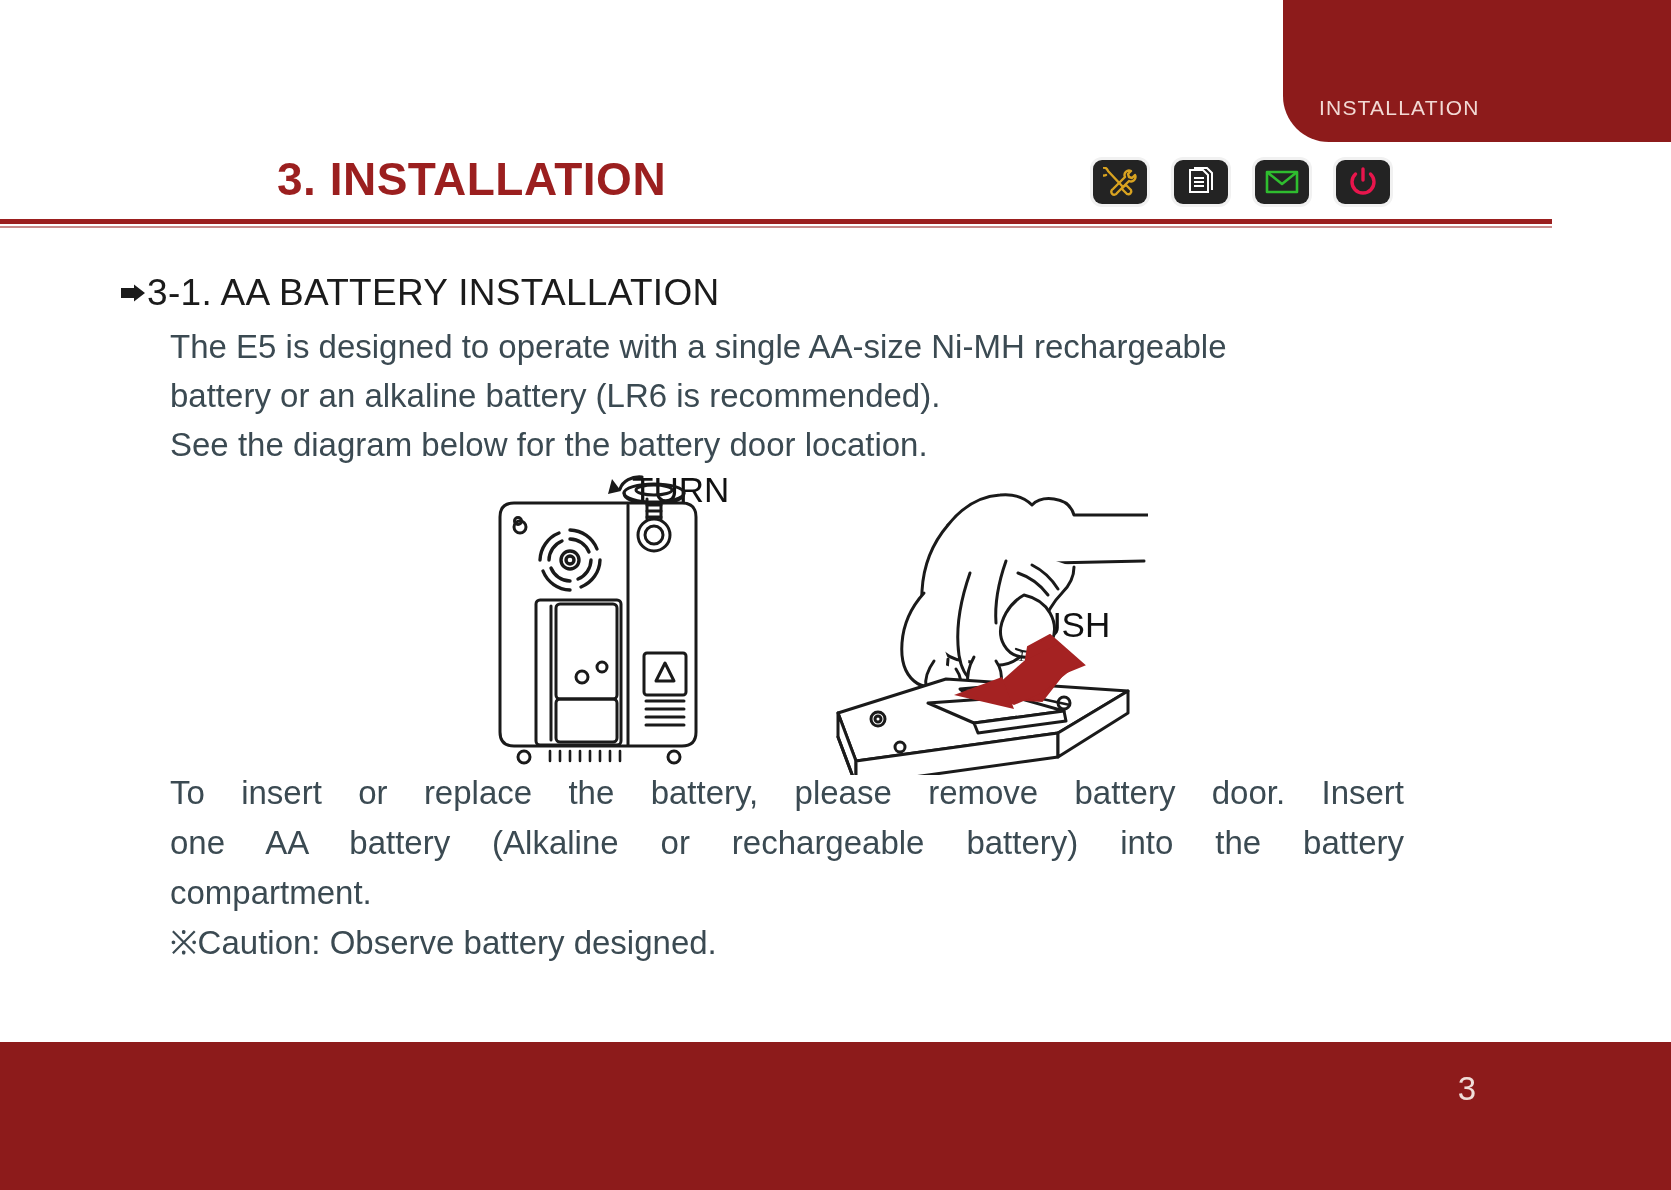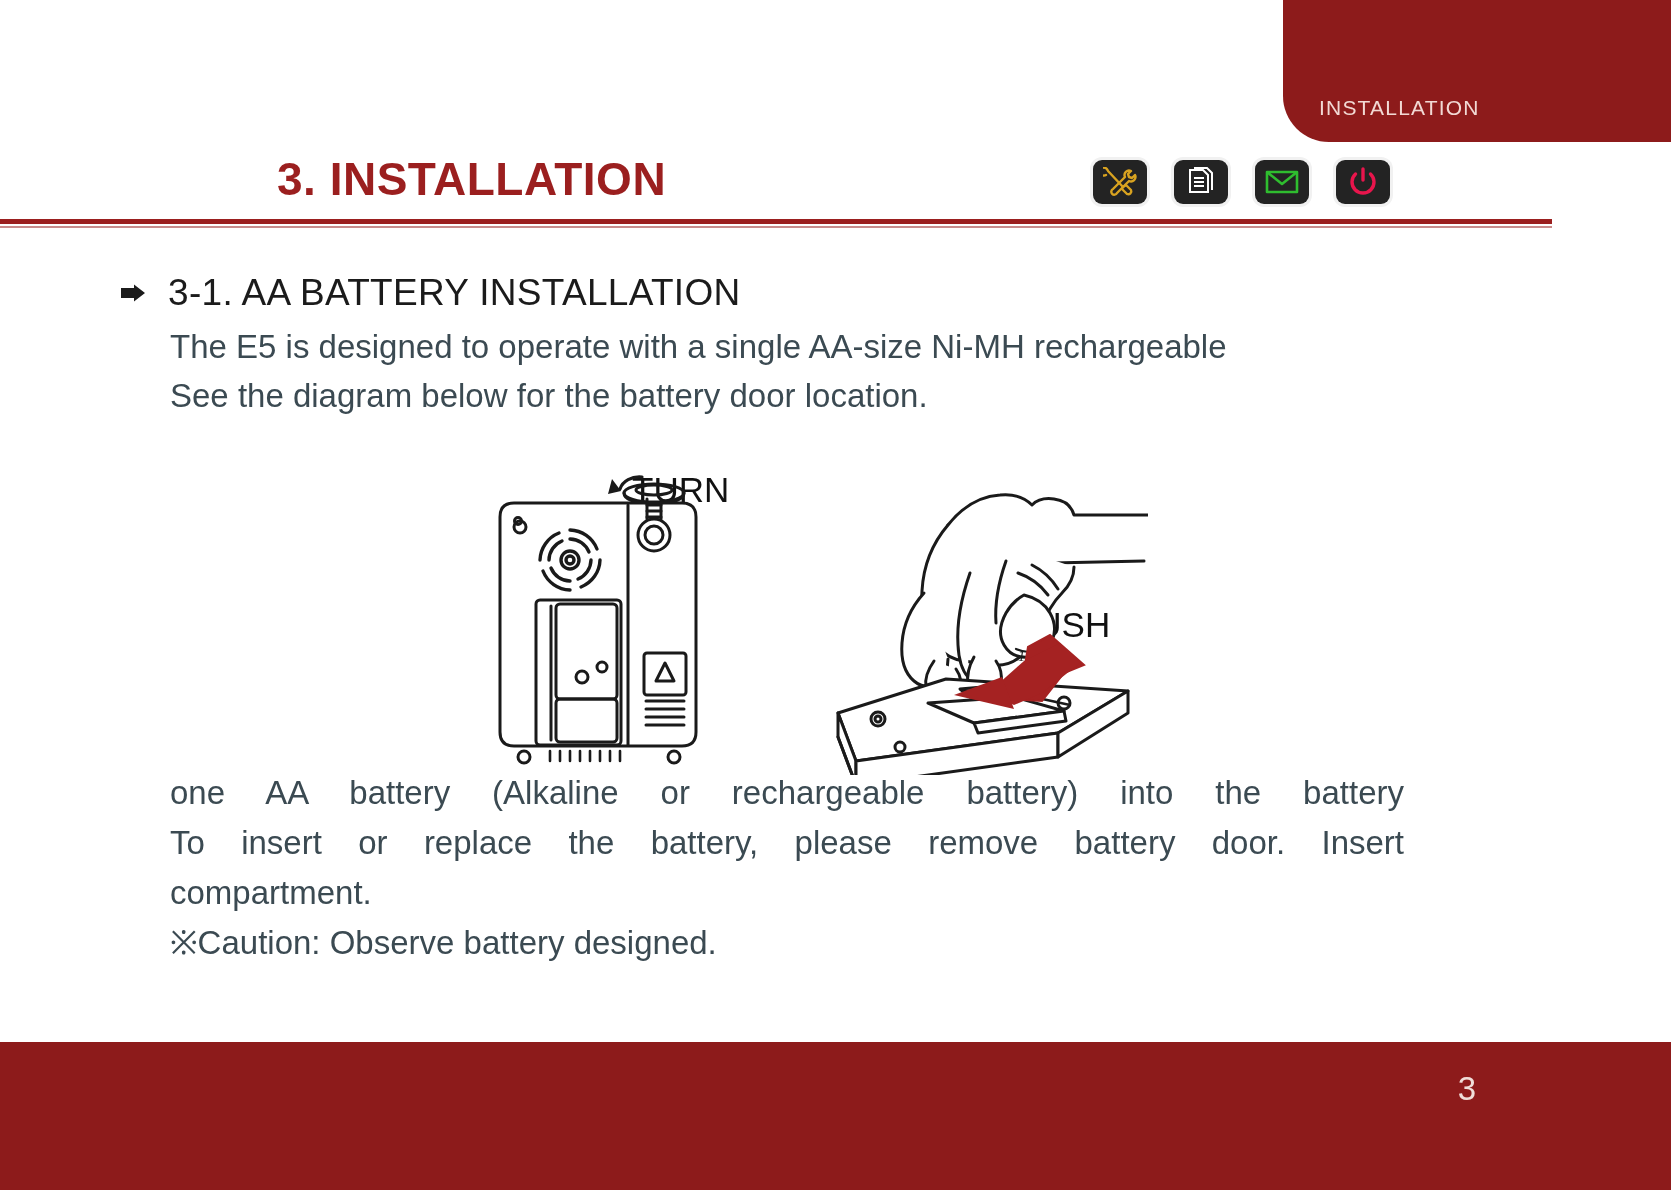--- a/index.html
+++ b/index.html
@@ -99,21 +99,21 @@
     left: 0;
     top: 260px;
     width: 1671px;
   }
   #bullet-row {
     position: absolute;
     left: 120px;
     top: 12px;
     display: flex;
     align-items: center;
-    gap: 22px;
+    gap: 1px;
   }
   #bullet-arrow-icon {
     width: 26px;
     height: 18px;
     flex: none;
   }
   #section-heading {
     font-size: 37px;
     color: #1b1b1b;
     letter-spacing: 0.3px;
@@ -270,20 +270,21 @@
 
   <div id="bullet-row">
     <svg id="bullet-arrow-icon" viewBox="0 0 26 18">
       <path d="M1 4 L14 4 L14 0.5 L25 9 L14 17.5 L14 14 L1 14 Z" fill="#1b1b1b"></path>
     </svg>
     <div id="section-heading">3-1. AA BATTERY INSTALLATION</div>
   </div>
 
   <div id="intro-para">
     <span class="ln">The E5 is designed to operate with a single AA-size Ni-MH rechargeable</span>
+    <span class="ln">battery or an alkaline battery (LR6 is recommended).</span>
     <span class="ln">See the diagram below for the battery door location.</span>
   </div>
 
   <div id="figures">
 
     <div id="label-turn">TURN</div>
     <div id="label-push">PUSH</div>
 
     <svg id="figure-device" viewBox="0 0 290 305">
       <g fill="none" stroke="#1a1a1a" stroke-width="3" stroke-linejoin="round" stroke-linecap="round">
@@ -389,22 +390,22 @@
       <g>
         <path d="M222 170 L256 200 L236 208 L214 236 L178 234 L196 206 L200 182 Z" fill="#a52222" stroke="#a52222" stroke-width="2"></path>
         <path d="M160 228 L196 196 L232 178 L252 198 L214 228 L186 240 Z" fill="#a52222" stroke="none"></path>
         <path d="M126 230 L174 212 L186 244 Z" fill="#a52222" stroke="none"></path>
       </g>
     </svg>
 
   </div>
 
   <div id="body-para">
+    <span class="just">To insert or replace the battery, please remove battery door. Insert</span>
     <span class="just">one AA battery (Alkaline or rechargeable battery) into the battery</span>
-    <span class="just">To insert or replace the battery, please remove battery door. Insert</span>
     <span class="plain">compartment.</span>
     <span class="plain">※Caution: Observe battery designed.</span>
   </div>
 
 </div>
 
 <div id="footer-bar">
   <div id="page-number">3</div>
 </div>
 

